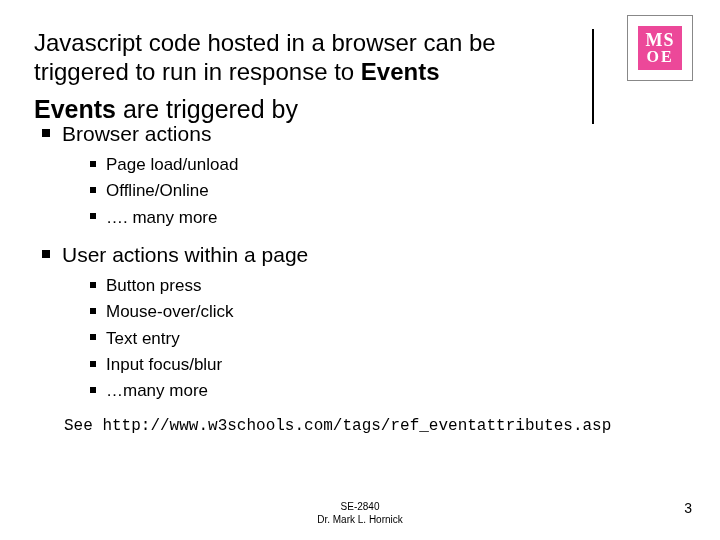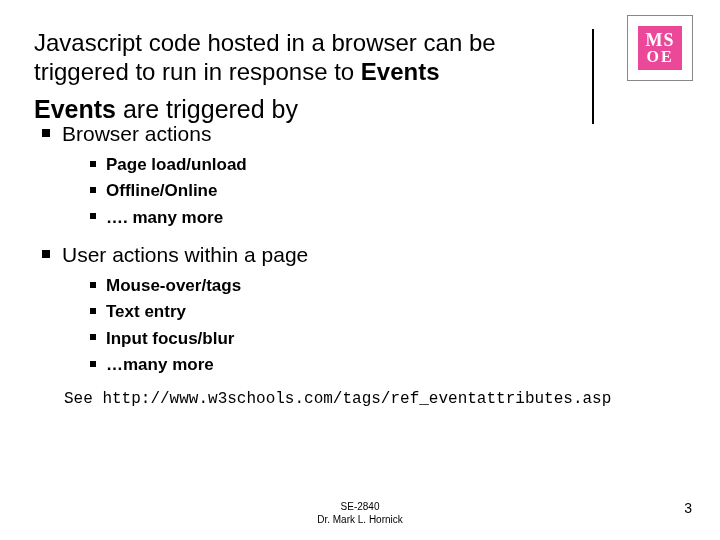--- a/index.html
+++ b/index.html
@@ -9,21 +9,21 @@
   .title-line { font-size: 24px; line-height: 1.2; }
   .subhead { font-size: 25px; margin-top: 8px; }
   .bold-word { font-weight: bold; }
   .first-level { font-size: 21px; margin-top: 6px; }
   .sub-list { margin: 6px 0 12px 0; }
   .sub-item { font-size: 17px; line-height: 1.55; }
   .bullet-sq { display: inline-block; width: 8px; height: 8px; background: #000; margin-right: 12px; vertical-align: middle; position: relative; top: -2px; }
   .bullet-sq-small { display: inline-block; width: 6px; height: 6px; background: #000; margin-right: 10px; vertical-align: middle; position: relative; top: -2px; }
   .content { position: absolute; top: 116px; left: 34px; width: 640px; }
   .indent-1 { padding-left: 8px; }
-  .indent-2 { padding-left: 56px; font-weight: bold; }
+  .indent-2 { padding-left: 56px; }
   .see-link { font-family: "Courier New", Courier, monospace; font-size: 16px; padding-left: 30px; }
   .footer-center { position: absolute; bottom: 14px; left: 50%; transform: translateX(-50%); text-align: center; font-size: 10px; line-height: 1.25; }
   .page-num { position: absolute; bottom: 24px; right: 28px; font-size: 14px; }
   .logo { position: absolute; top: 16px; right: 28px; width: 64px; height: 64px; border: 4px solid #fff; background: #fff; box-shadow: 0 0 0 1px #888; }
   .logo-inner { position: absolute; top: 6px; left: 6px; right: 6px; bottom: 6px; background: #ec4899; display: flex; flex-direction: column; justify-content: center; align-items: center; font-family: Georgia, 'Times New Roman', serif; color: #fff; font-weight: bold; }
   .logo-top { font-size: 18px; letter-spacing: 1px; line-height: 1; }
   .logo-bot { font-size: 16px; letter-spacing: 2px; line-height: 1; }
 </style>
 </head>
 <body>
@@ -55,21 +55,22 @@
     <div class="sub-list">
       <div class="sub-item indent-2"><span class="bullet-sq-small"></span><span>Page load/unload</span></div>
       <div class="sub-item indent-2"><span class="bullet-sq-small"></span><span>Offline/Online</span></div>
       <div class="sub-item indent-2"><span class="bullet-sq-small"></span><span>…. many more</span></div>
     </div>
 
     <div class="first-level indent-1">
       <span class="bullet-sq"></span><span>User actions within a page</span>
     </div>
     <div class="sub-list">
-      <div class="sub-item indent-2"><span class="bullet-sq-small"></span><span>Mouse-over/tags</span></div>
+      <div class="sub-item indent-2"><span class="bullet-sq-small"></span><span>Button press</span></div>
+      <div class="sub-item indent-2"><span class="bullet-sq-small"></span><span>Mouse-over/click</span></div>
       <div class="sub-item indent-2"><span class="bullet-sq-small"></span><span>Text entry</span></div>
       <div class="sub-item indent-2"><span class="bullet-sq-small"></span><span>Input focus/blur</span></div>
       <div class="sub-item indent-2"><span class="bullet-sq-small"></span><span>…many more</span></div>
     </div>
 
     <div class="see-link">See http://www.w3schools.com/tags/ref_eventattributes.asp</div>
   </div>
 
   <div class="footer-center">
     <div>SE-2840</div>

